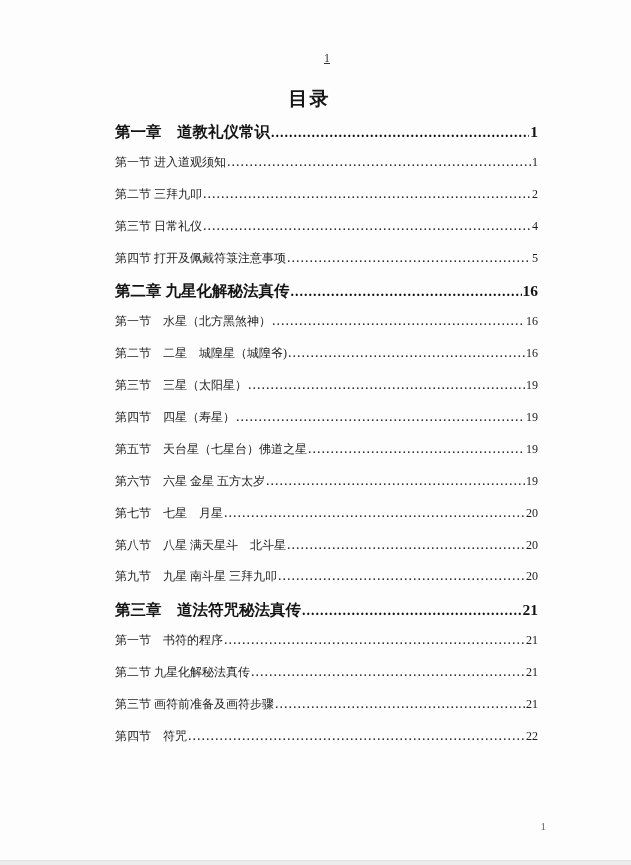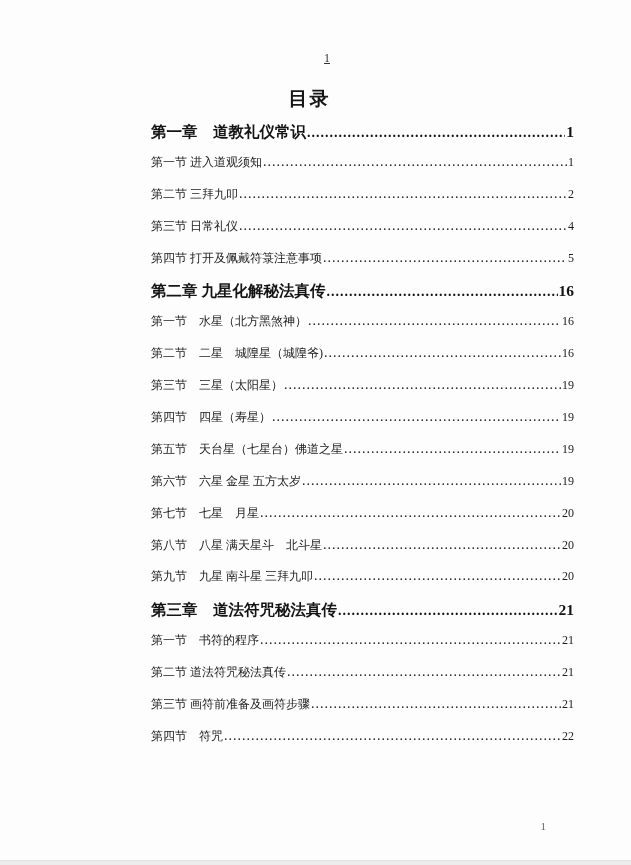--- a/index.html
+++ b/index.html
@@ -29,21 +29,20 @@
     text-align: center;
     font-size: 19px;
     font-weight: bold;
     letter-spacing: 2px;
     color: #161616;
   }
   .toc {
     position: absolute;
     top: 122px; left: 115px;
     width: 423px;
-    margin-left: 36px;
   }
   .toc-row {
     display: flex;
     align-items: baseline;
     height: 31.9px;
     font-size: 12px;
     white-space: pre;
   }
   .toc-row.chapter { font-weight: bold; font-size: 15.5px; color: #141414; }
   .toc-row .label { flex: 0 0 auto; }
@@ -180,21 +179,21 @@
     <span class="pagenum">21</span>
   </div>
 
   <div class="toc-row section">
     <span class="label">第一节　书符的程序</span>
     <span class="dots"></span>
     <span class="pagenum">21</span>
   </div>
 
   <div class="toc-row section">
-    <span class="label">第二节 道法符咒秘法真传</span>
+    <span class="label">第二节 九星化解秘法真传</span>
     <span class="dots"></span>
     <span class="pagenum">21</span>
   </div>
 
   <div class="toc-row section">
     <span class="label">第三节 画符前准备及画符步骤</span>
     <span class="dots"></span>
     <span class="pagenum">21</span>
   </div>
 

